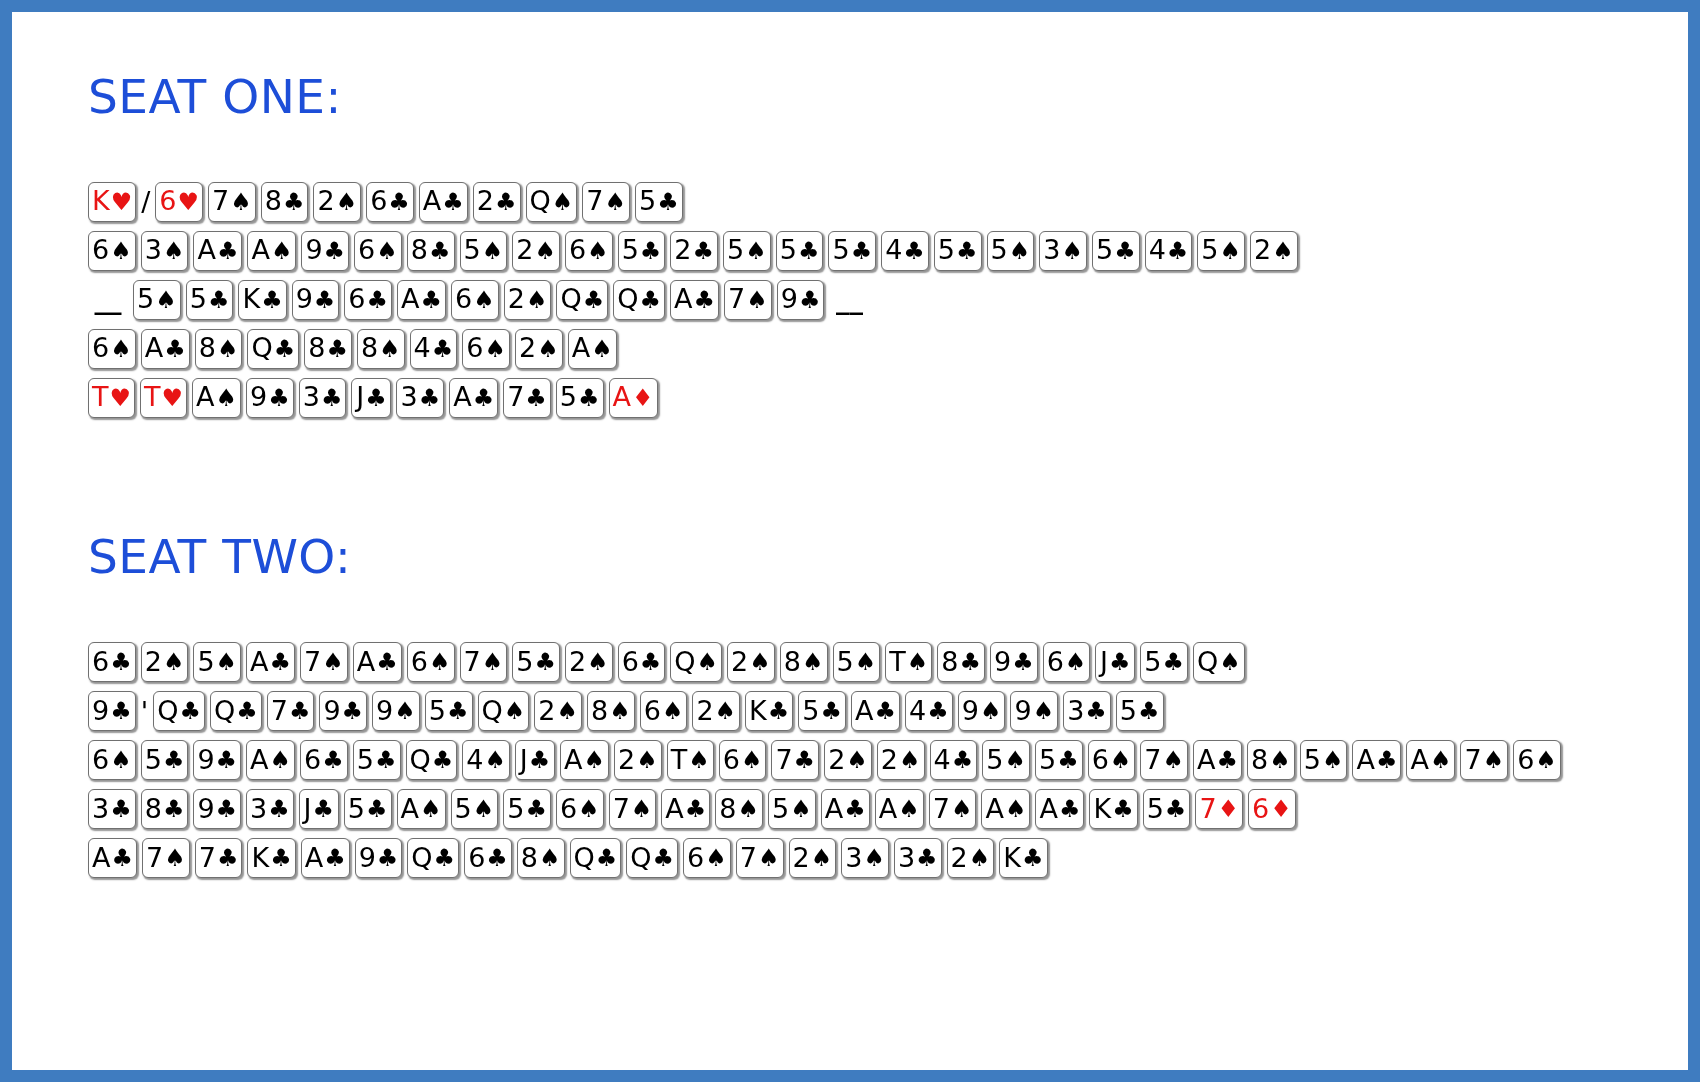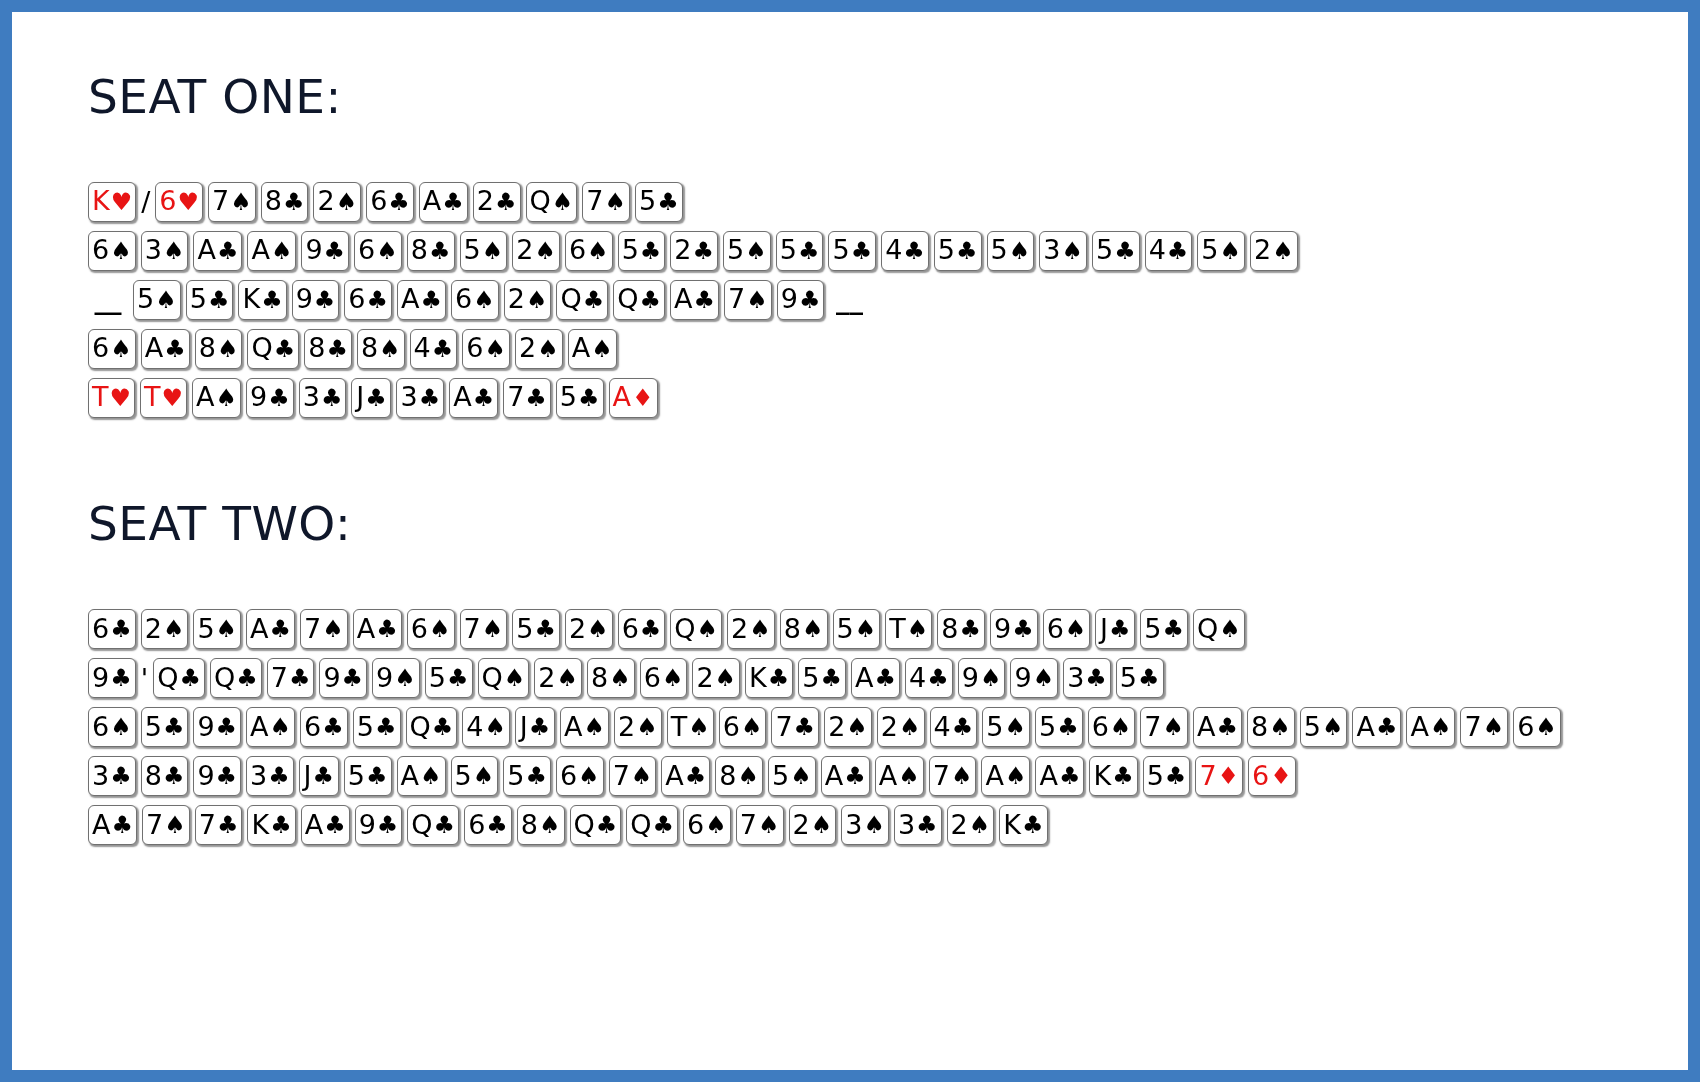--- a/index.html
+++ b/index.html
@@ -24,29 +24,29 @@
     overflow: hidden;
   }
   .content {
     padding: 60px 0 0 76px;
   }
   .seat-title {
     font-family: "DejaVu Sans", sans-serif;
     font-size: 47px;
     font-weight: 400;
     letter-spacing: 0.5px;
-    color: #0f172a;
+    color: #1d4ed8;
     margin: 0;
     line-height: 1.05;
   }
   .seat-block {
     margin-bottom: 0;
   }
   #seat-two-block {
-    margin-top: 77px;
+    margin-top: 110px;
   }
   .card-rows {
     margin-top: 56px;
   }
   .card-row {
     display: flex;
     flex-wrap: nowrap;
     align-items: center;
     height: 49px;
     margin-bottom: 0px;

